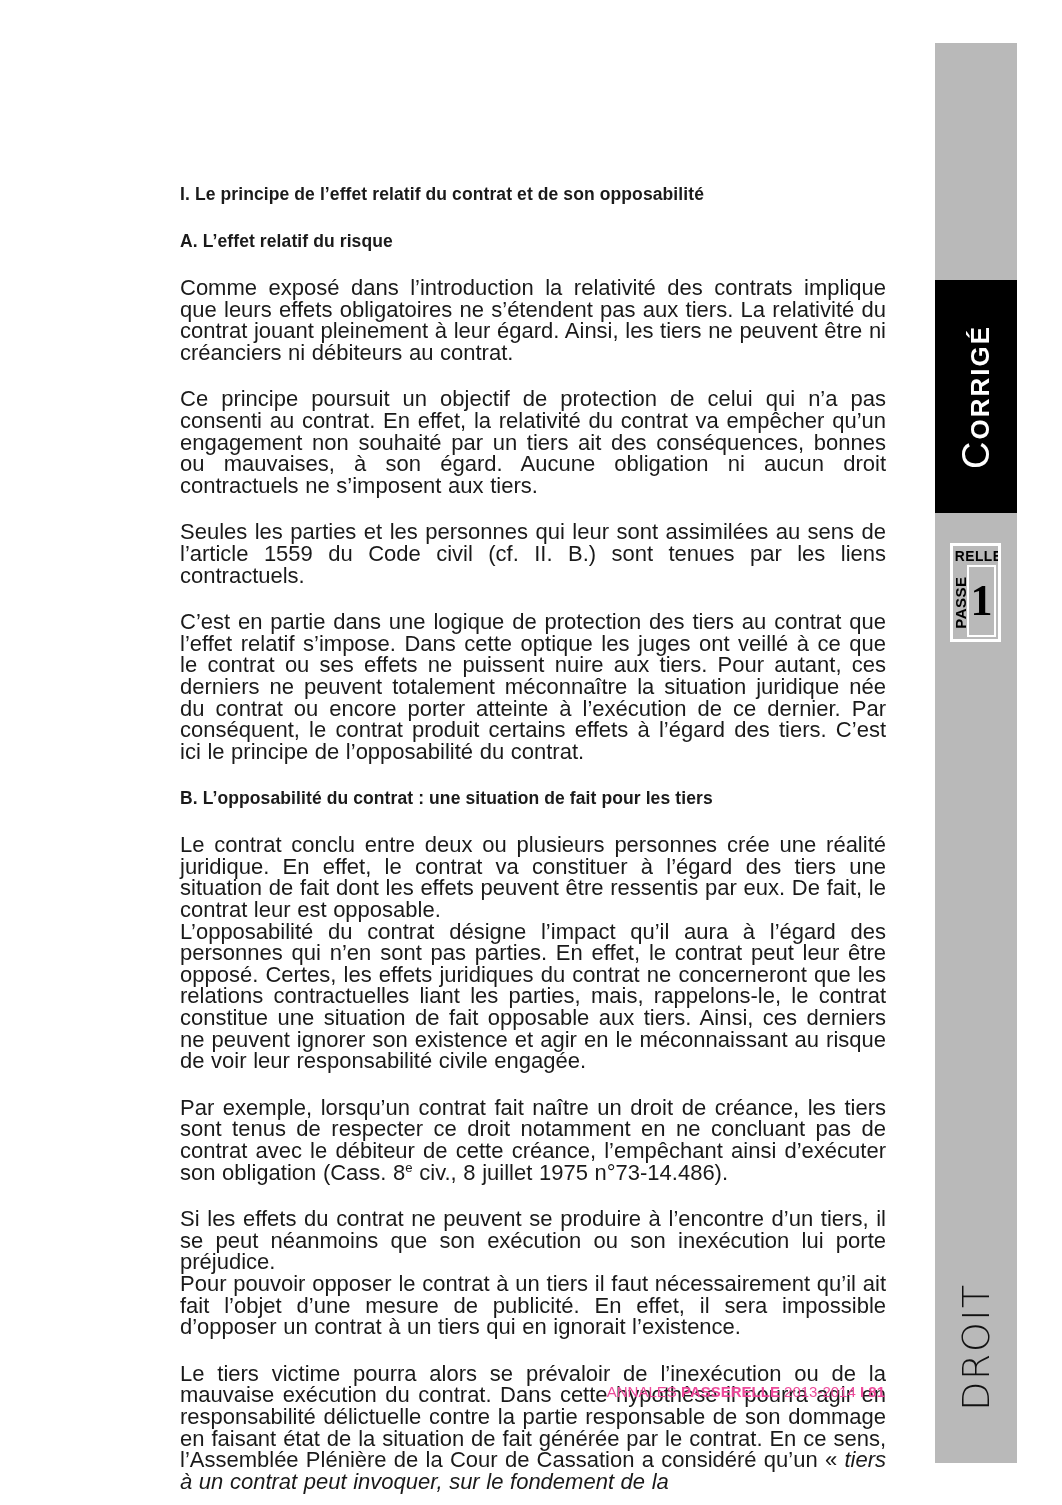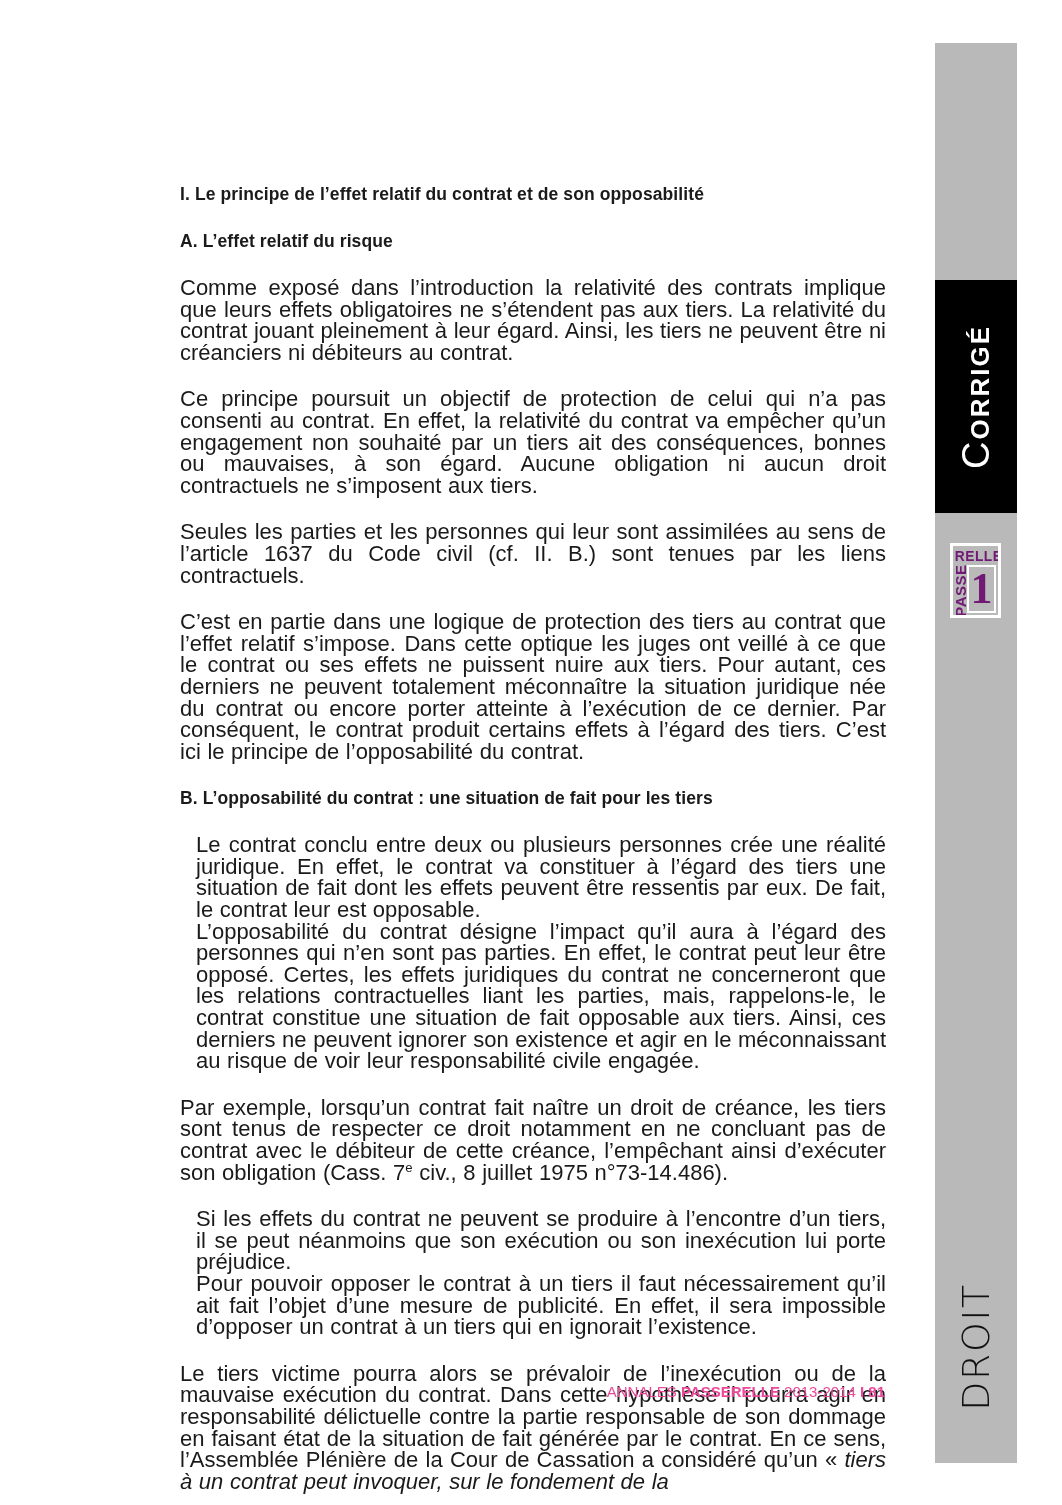--- a/index.html
+++ b/index.html
@@ -30,21 +30,21 @@
     margin: 0 0 25px 0;
     letter-spacing: 0.1px;
   }
   .para {
     font-size: 22px;
     line-height: 21.6px;
     text-align: justify;
     margin: 0 0 25px 0;
     word-spacing: 0.5px;
   }
-  .para-group { margin: 0 0 25px 16px; }
+  .para-group { margin: 0 0 25px 0; }
   .para-group .para { margin: 0; }
   .para sup {
     font-size: 0.6em;
     vertical-align: super;
     line-height: 0;
   }
   .italic { font-style: italic; }
 
   
   .footer {
@@ -90,24 +90,24 @@
     font-weight: normal;
     letter-spacing: 2px;
   }
 
   
   .passerelle-badge {
     position: absolute;
     left: 15px;
     top: 500px;
     width: 51px;
-    height: 75px;
+    height: 99px;
     border: 3px solid #ffffff;
     box-sizing: border-box;
-    color: #701a75;
+    color: #000000;
     overflow: hidden;
   }
   .badge-top {
     height: 19px;
     line-height: 20px;
     text-align: center;
     font-weight: bold;
     font-size: 15px;
     letter-spacing: 0.5px;
     transform: scaleX(0.92);
@@ -165,31 +165,31 @@
 </style>
 </head>
 <body>
 
 <div class="content-column">
   <h1 class="heading">I. Le principe de l’effet relatif du contrat et de son opposabilité</h1>
   <h2 class="heading">A. L’effet relatif du risque</h2>
 
   <p class="para">Comme exposé dans l’introduction la relativité des contrats implique que leurs effets obligatoires ne s’étendent pas aux tiers. La relativité du contrat jouant pleinement à leur égard. Ainsi, les tiers ne peuvent être ni créanciers ni débiteurs au contrat.</p>
   <p class="para">Ce principe poursuit un objectif de protection de celui qui n’a pas consenti au contrat. En effet, la relativité du contrat va empêcher qu’un engagement non souhaité par un tiers ait des conséquences, bonnes ou mauvaises, à son égard. Aucune obligation ni aucun droit contractuels ne s’imposent aux tiers.</p>
-  <p class="para">Seules les parties et les personnes qui leur sont assimilées au sens de l’article 1637 du Code civil (cf. II. B.) sont tenues par les liens contractuels.</p>
+  <p class="para">Seules les parties et les personnes qui leur sont assimilées au sens de l’article 1559 du Code civil (cf. II. B.) sont tenues par les liens contractuels.</p>
   <p class="para">C’est en partie dans une logique de protection des tiers au contrat que l’effet relatif s’impose. Dans cette optique les juges ont veillé à ce que le contrat ou ses effets ne puissent nuire aux tiers. Pour autant, ces derniers ne peuvent totalement méconnaître la situation juridique née du contrat ou encore porter atteinte à l’exécution de ce dernier. Par conséquent, le contrat produit certains effets à l’égard des tiers. C’est ici le principe de l’opposabilité du contrat.</p>
 
   <h2 class="heading">B. L’opposabilité du contrat : une situation de fait pour les tiers</h2>
 
   <div class="para-group">
     <p class="para">Le contrat conclu entre deux ou plusieurs personnes crée une réalité juridique. En effet, le contrat va constituer à l’égard des tiers une situation de fait dont les effets peuvent être ressentis par eux. De fait, le contrat leur est opposable.</p>
     <p class="para">L’opposabilité du contrat désigne l’impact qu’il aura à l’égard des personnes qui n’en sont pas parties. En effet, le contrat peut leur être opposé. Certes, les effets juridiques du contrat ne concerneront que les relations contractuelles liant les parties, mais, rappelons-le, le contrat constitue une situation de fait opposable aux tiers. Ainsi, ces derniers ne peuvent ignorer son existence et agir en le méconnaissant au risque de voir leur responsabilité civile engagée.</p>
   </div>
 
-  <p class="para"><span>Par exemple, lorsqu’un contrat fait naître un droit de créance, les tiers sont tenus de respecter ce droit notamment en ne concluant pas de contrat avec le débiteur de cette créance, l’empêchant ainsi d’exécuter son obligation (Cass. 7</span><sup>e</sup><span> civ., 8 juillet 1975 n°73-14.486).</span></p>
+  <p class="para"><span>Par exemple, lorsqu’un contrat fait naître un droit de créance, les tiers sont tenus de respecter ce droit notamment en ne concluant pas de contrat avec le débiteur de cette créance, l’empêchant ainsi d’exécuter son obligation (Cass. 8</span><sup>e</sup><span> civ., 8 juillet 1975 n°73-14.486).</span></p>
 
   <div class="para-group">
     <p class="para">Si les effets du contrat ne peuvent se produire à l’encontre d’un tiers, il se peut néanmoins que son exécution ou son inexécution lui porte préjudice.</p>
     <p class="para">Pour pouvoir opposer le contrat à un tiers il faut nécessairement qu’il ait fait l’objet d’une mesure de publicité. En effet, il sera impossible d’opposer un contrat à un tiers qui en ignorait l’existence.</p>
   </div>
 
   <p class="para"><span>Le tiers victime pourra alors se prévaloir de l’inexécution ou de la mauvaise exécution du contrat. Dans cette hypothèse il pourra agir en responsabilité délictuelle contre la partie responsable de son dommage en faisant état de la situation de fait générée par le contrat. En ce sens, l’Assemblée Plénière de la Cour de Cassation a considéré qu’un « </span><span class="italic">tiers à un contrat peut invoquer, sur le fondement de la</span></p>
 </div>
 
 <div class="footer">

